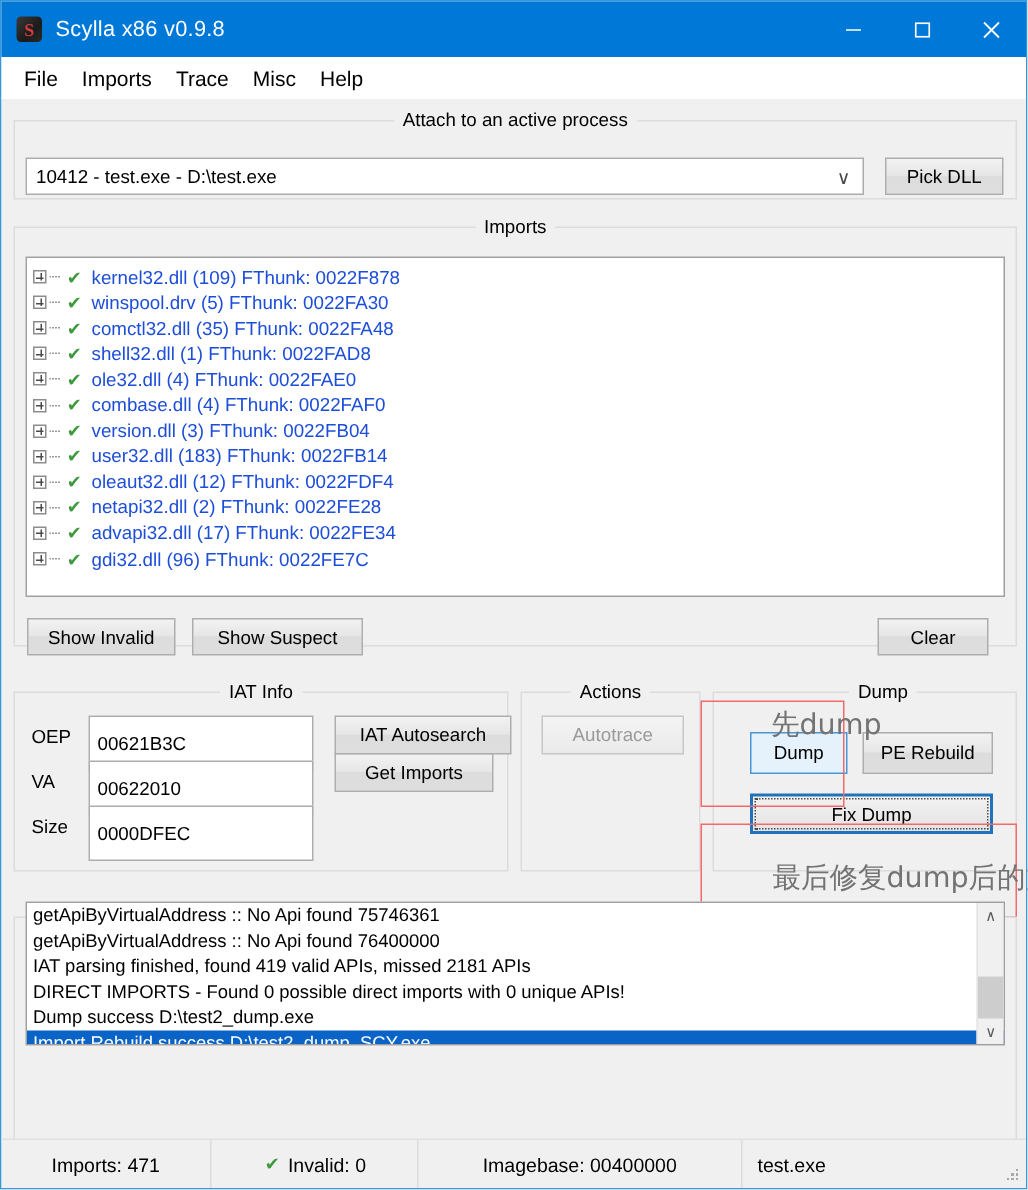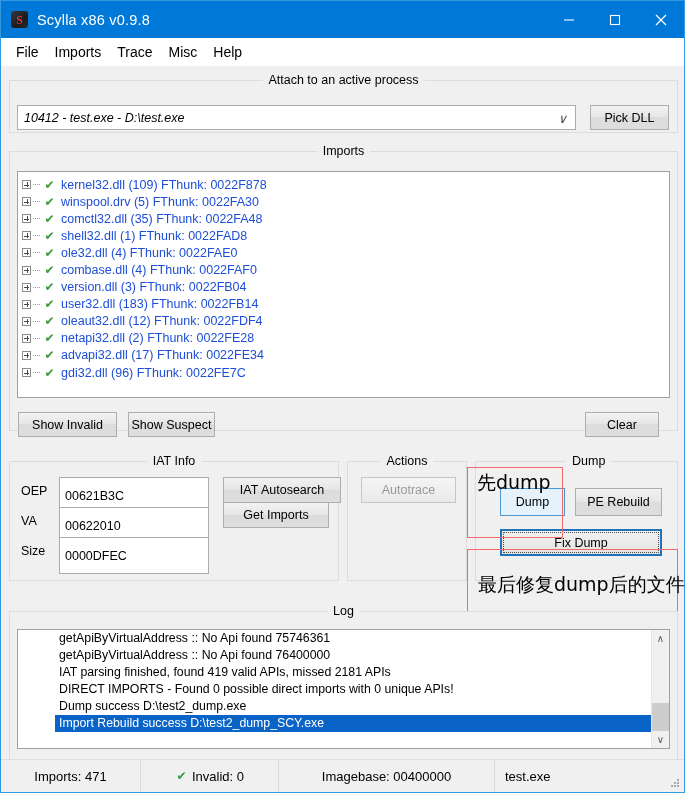--- a/index.html
+++ b/index.html
@@ -256,24 +256,25 @@
   }
   
   .anno-box {
     position: absolute;
     box-sizing: border-box;
     border: 1.5px solid #f4696c;
     pointer-events: none;
   }
   .anno-text {
     position: absolute;
-    color: #000000;
+    color: #737373;
     font-family: "DejaVu Sans", sans-serif;
     white-space: nowrap;
     pointer-events: none;
+    margin-left: 37px;
   }
   .label-left { font-size: 12.5px; }
 </style>
 </head>
 <body>
 
 <div class="window">
 
   <div class="titlebar">
     <div class="app-icon">
@@ -306,21 +307,21 @@
     <div class="menu-item">Trace</div>
     <div class="menu-item">Misc</div>
     <div class="menu-item">Help</div>
   </div>
 
   <div class="client">
 
     <div class="group" style="left:8px; top:14px; width:669px; height:53px;">
       <div class="gtitle center">Attach to an active process</div>
     </div>
-    <div class="combo" style="position:absolute; left:16px; top:39px; width:559px;font-style:italic;">
+    <div class="combo" style="position:absolute; left:16px; top:39px; width:559px;">
       <span>10412 - test.exe - D:\test.exe</span>
       <span class="arrow">∨</span>
     </div>
     <div class="btn" style="position:absolute; left:589px; top:39px; width:79px; height:25px;">Pick DLL</div>
 
     <div class="group" style="left:8px; top:85px; width:669px; height:280px;">
       <div class="gtitle center">Imports</div>
     </div>
     <div class="listbox" style="position:absolute; left:16px; top:105px; width:653px; height:227px;" id="imports-list">
         <div class="tree-row">
@@ -391,21 +392,21 @@
         </div>
         <div class="tree-row">
           <div class="plusbox"></div>
           <div class="dots"></div>
           <div class="check">✔</div>
           <div class="tree-label">gdi32.dll (96) FThunk: 0022FE7C</div>
         </div>
       </div>
 
     <div class="btn" style="position:absolute; left:17px; top:346px; width:99px; height:25px;">Show Invalid</div>
-    <div class="btn" style="position:absolute; left:127px; top:346px; width:87px; height:25px;">Show Suspect</div>
+    <div class="btn" style="position:absolute; left:127px; top:346px; width:114px; height:25px;">Show Suspect</div>
     <div class="btn" style="position:absolute; left:584px; top:346px; width:74px; height:25px;">Clear</div>
 
     <div class="group" style="left:8px; top:395px; width:330px; height:120px;">
       <div class="gtitle center">IAT Info</div>
     </div>
     <div class="label-left" style="position:absolute; left:20px; top:418px;">OEP</div>
     <div class="textbox" style="position:absolute; left:58px; top:411px; width:150px;">00621B3C</div>
     <div class="label-left" style="position:absolute; left:20px; top:448px;">VA</div>
     <div class="textbox" style="position:absolute; left:58px; top:441px; width:150px;">00622010</div>
     <div class="label-left" style="position:absolute; left:20px; top:478px;">Size</div>
@@ -427,21 +428,21 @@
 
     <div class="anno-box" style="left:466px; top:401px; width:96px; height:71px;"></div>
     <div class="anno-text" style="left:476px; top:404px; font-size:19px;">先dump</div>
 
     <div class="anno-box" style="left:466px; top:483px; width:211px; height:63px;"></div>
     <div class="anno-text" style="left:477px; top:506px; font-size:19px;">最后修复dump后的文件</div>
 
     <div class="group" style="left:8px; top:545px; width:669px; height:150px;">
       <div class="gtitle center">Log</div>
     </div>
-    <div class="logbox" style="position:absolute; left:16px; top:563px; width:653px; height:120px;padding-left:37px;">
+    <div class="logbox" style="position:absolute; left:16px; top:535px; width:653px; height:96px;">
       <div id="log-lines">
           <div class="log-line">getApiByVirtualAddress :: No Api found 75746361</div>
           <div class="log-line">getApiByVirtualAddress :: No Api found 76400000</div>
           <div class="log-line">IAT parsing finished, found 419 valid APIs, missed 2181 APIs</div>
           <div class="log-line">DIRECT IMPORTS - Found 0 possible direct imports with 0 unique APIs!</div>
           <div class="log-line">Dump success D:\test2_dump.exe</div>
           <div class="log-line selected">Import Rebuild success D:\test2_dump_SCY.exe</div>
         </div>
       <div class="vscroll">
         <div class="vs-arrow">∧</div>

